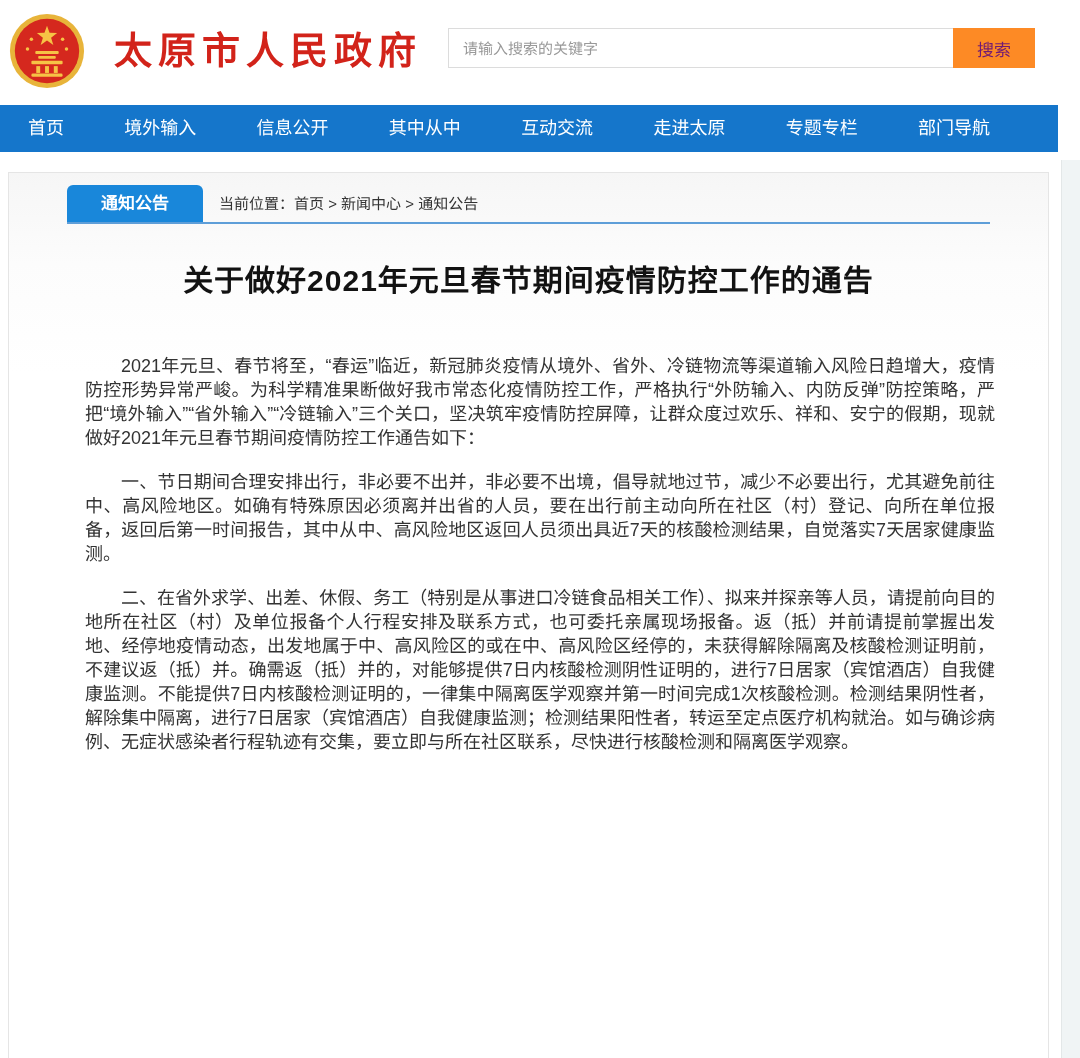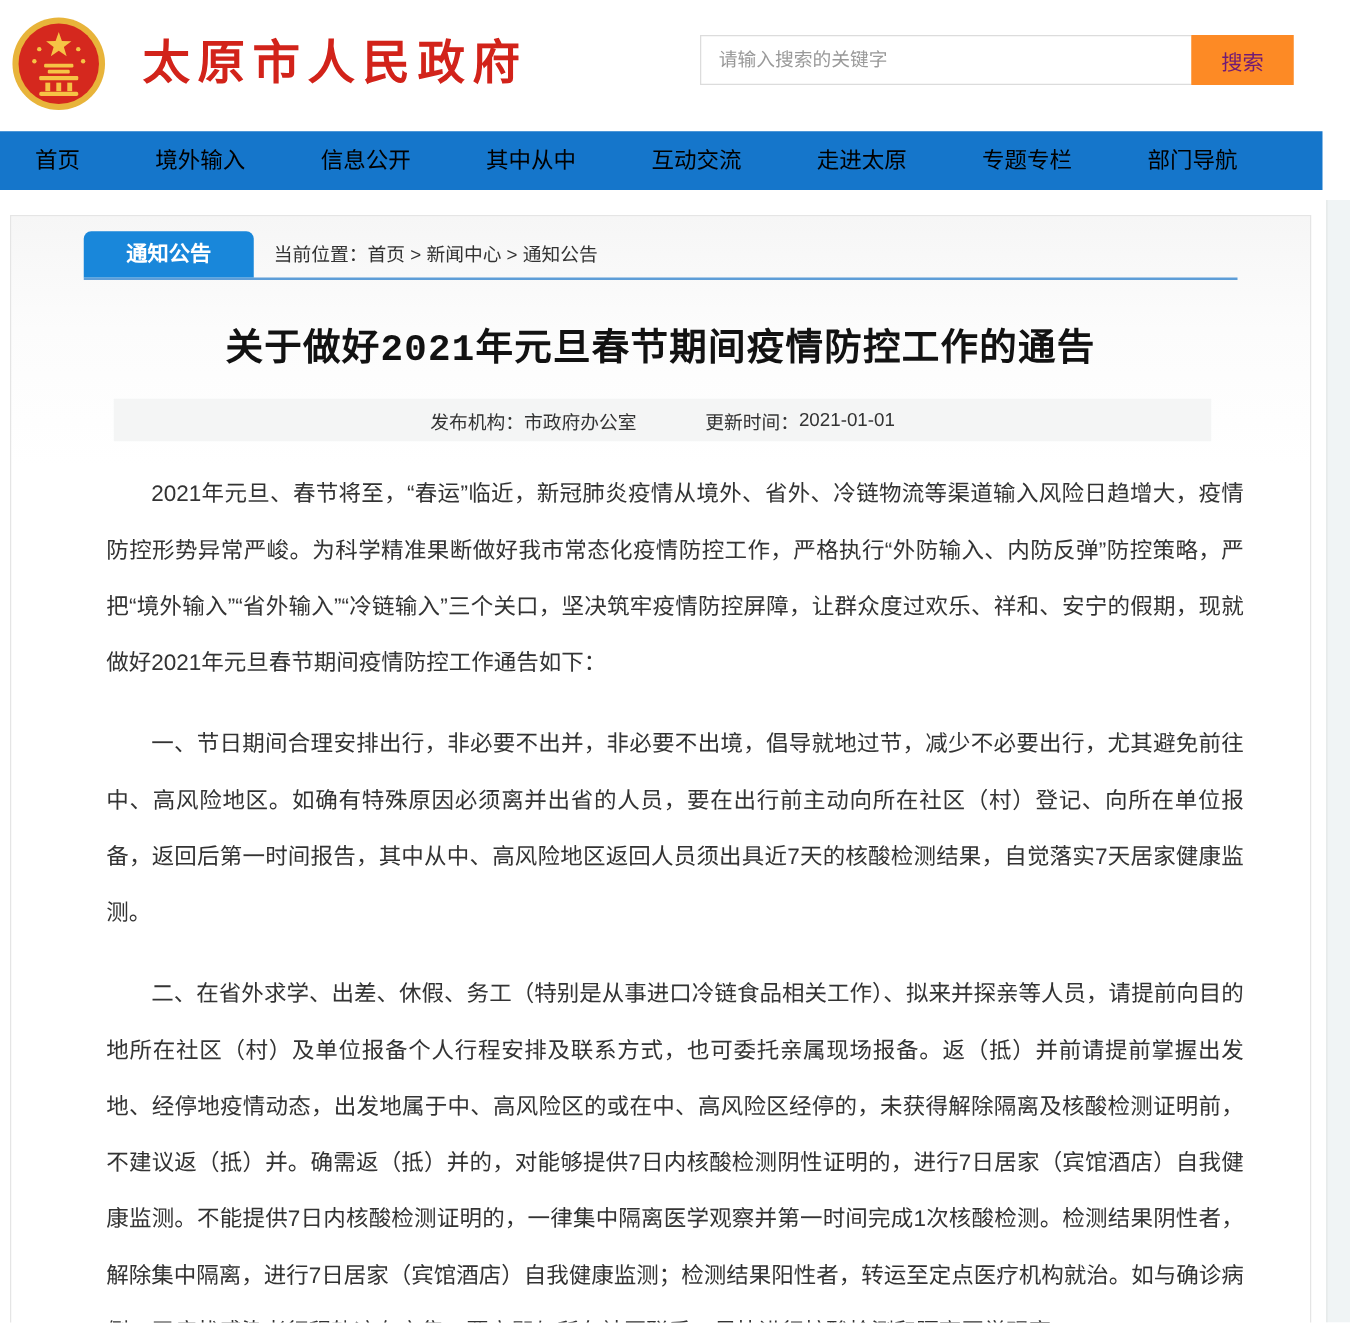--- a/index.html
+++ b/index.html
@@ -29,21 +29,21 @@
     font-family: "Liberation Serif", serif;
   }
   .site-url {
     margin-top: 4px; font-size: 15px; font-weight: 700;
     letter-spacing: 3px; color: #9b9b9b; line-height: 18px;
   }
   .site-url .domain { color: #e0473d; }
 
   .search-bar {
     position: absolute; top: 28px; right: 23px;
-    display: flex; width: 475px; height: 40px; justify-content: center;
+    display: flex; width: 587px; height: 40px; justify-content: center;
   }
   .search-input {
     flex: 1 1 auto; height: 40px; border: 1px solid #dcdcdc; border-right: none;
     padding: 0 14px; font-size: 15px; color: #333; outline: none;
     font-family: "Liberation Sans", sans-serif;
   }
   .search-input::placeholder { color: #999; }
   .search-btn {
     width: 82px; height: 40px; border: none; cursor: pointer;
     background: #fd8a25; color: #701a75; font-size: 17px;
@@ -51,21 +51,21 @@
   }
 
   
   .main-nav {
     position: absolute; top: 105px; left: 0; width: 1058px; height: 47px;
     background: #1576cb;
     display: flex; align-items: center; justify-content: space-between;
     padding: 0 68px 0 28px;
   }
   .nav-item {
-    color: #000000; font-size: 18px; text-decoration: none;
+    color: #ffffff; font-size: 18px; text-decoration: none;
     line-height: 47px; white-space: nowrap; cursor: pointer;
   }
 
   
   .scroll-strip {
     position: absolute; top: 160px; right: 0; bottom: 0; width: 19px;
     background: #f0f4f5; border-left: 1px solid #e3e7e8;
   }
 
   
@@ -90,35 +90,34 @@
   .crumb {
     margin-left: 16px; padding-bottom: 9px; font-size: 15px; color: #333;
     white-space: nowrap;
   }
   .crumb .crumb-path { cursor: pointer; }
 
   .article-title {
     margin-top: 32px; text-align: center;
     font-size: 30px; line-height: 50px; font-weight: 700; color: #121212;
     letter-spacing: 1px;
-    font-family: Liberation Mono, monospace;
   }
 
   .article-meta {
     margin: 13px 0 0 82px; width: 878px; height: 34px;
     background: #f4f5f5;
     display: flex; align-items: center; justify-content: center;
     font-size: 15px; color: #333;
   }
   .meta-group { white-space: nowrap; }
   .meta-gap { display: inline-block; width: 55px; }
 
   .article-body {
-    margin: 20px 53px 0 76px;
-    font-size: 18px; line-height: 45px; color: #333;
+    margin: 48px 53px 0 76px;
+    font-size: 18px; line-height: 24px; color: #333;
     text-align: justify;
   }
   .article-body p { text-indent: 2em; margin-bottom: 20px; }
 </style>
 </head>
 <body>
 
 <header class="site-header">
   <div class="brand">
     <svg class="logo" viewBox="0 0 80 80" aria-hidden="true">
@@ -163,27 +162,20 @@
 
 <main class="content-card">
 
   <div class="crumb-row">
     <div class="notice-tab">通知公告</div>
     <div class="crumb"><span>当前位置：</span><span class="crumb-path">首页 &gt; 新闻中心 &gt; 通知公告</span></div>
   </div>
 
   <h1 class="article-title">关于做好2021年元旦春节期间疫情防控工作的通告</h1>
 
-  <div class="article-meta">
-    <span class="meta-group">发布机构：</span>
-      <span class="meta-group">市政府办公室</span>
-      <span class="meta-gap"></span>
-      <span class="meta-group">更新时间：</span>
-      <span class="meta-group">2021-01-01</span>
-  </div>
 
   <div class="article-body">
     <p>2021年元旦、春节将至，“春运”临近，新冠肺炎疫情从境外、省外、冷链物流等渠道输入风险日趋增大，疫情防控形势异常严峻。为科学精准果断做好我市常态化疫情防控工作，严格执行“外防输入、内防反弹”防控策略，严把“境外输入”“省外输入”“冷链输入”三个关口，坚决筑牢疫情防控屏障，让群众度过欢乐、祥和、安宁的假期，现就做好2021年元旦春节期间疫情防控工作通告如下：</p>
     <p>一、节日期间合理安排出行，非必要不出并，非必要不出境，倡导就地过节，减少不必要出行，尤其避免前往中、高风险地区。如确有特殊原因必须离并出省的人员，要在出行前主动向所在社区（村）登记、向所在单位报备，返回后第一时间报告，其中从中、高风险地区返回人员须出具近7天的核酸检测结果，自觉落实7天居家健康监测。</p>
     <p>二、在省外求学、出差、休假、务工（特别是从事进口冷链食品相关工作）、拟来并探亲等人员，请提前向目的地所在社区（村）及单位报备个人行程安排及联系方式，也可委托亲属现场报备。返（抵）并前请提前掌握出发地、经停地疫情动态，出发地属于中、高风险区的或在中、高风险区经停的，未获得解除隔离及核酸检测证明前，不建议返（抵）并。确需返（抵）并的，对能够提供7日内核酸检测阴性证明的，进行7日居家（宾馆酒店）自我健康监测。不能提供7日内核酸检测证明的，一律集中隔离医学观察并第一时间完成1次核酸检测。检测结果阴性者，解除集中隔离，进行7日居家（宾馆酒店）自我健康监测；检测结果阳性者，转运至定点医疗机构就治。如与确诊病例、无症状感染者行程轨迹有交集，要立即与所在社区联系，尽快进行核酸检测和隔离医学观察。</p>
   </div>
 
 </main>
 
 </body></html>

